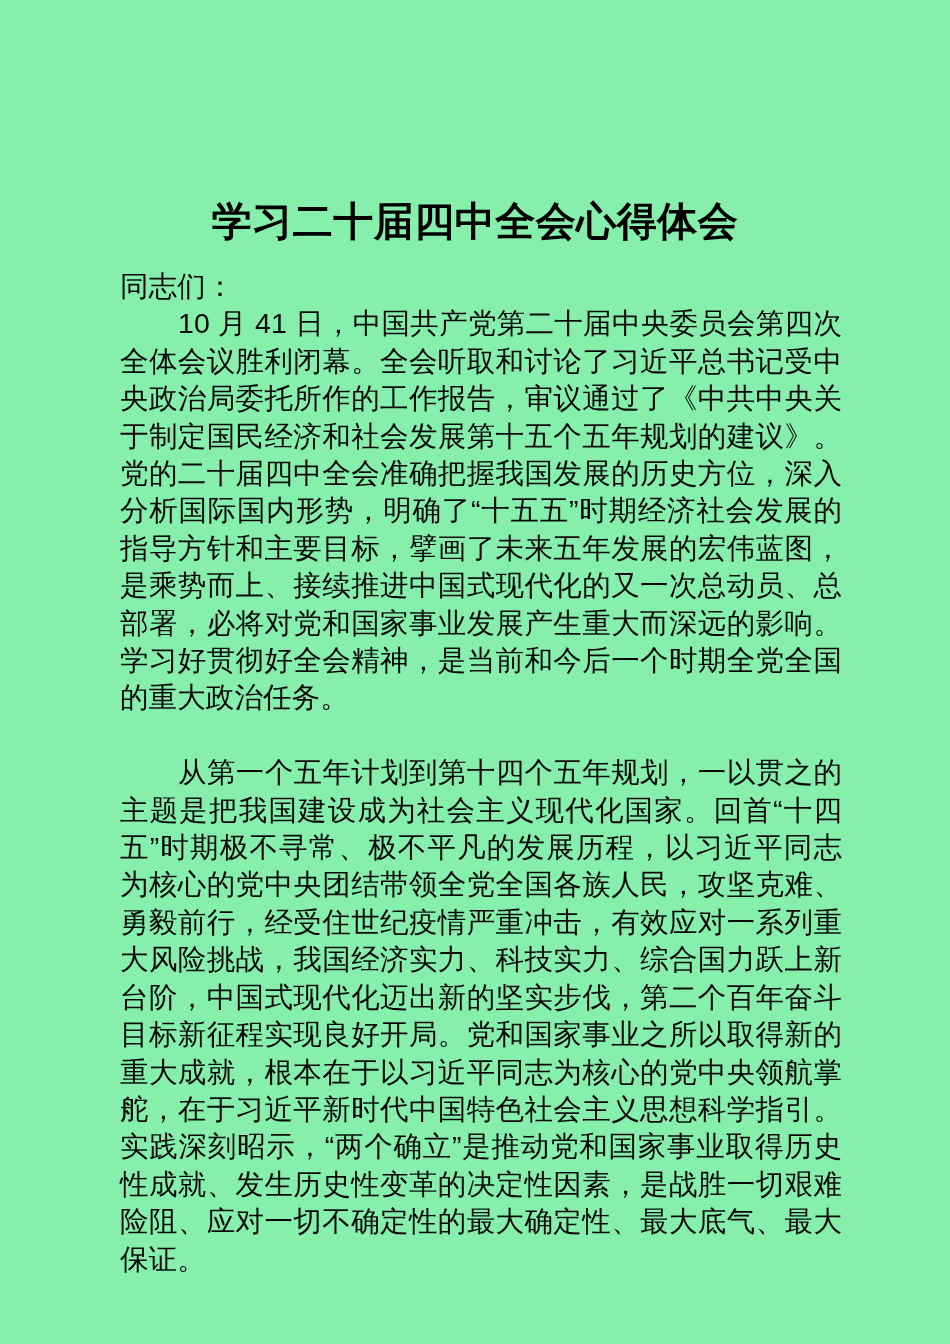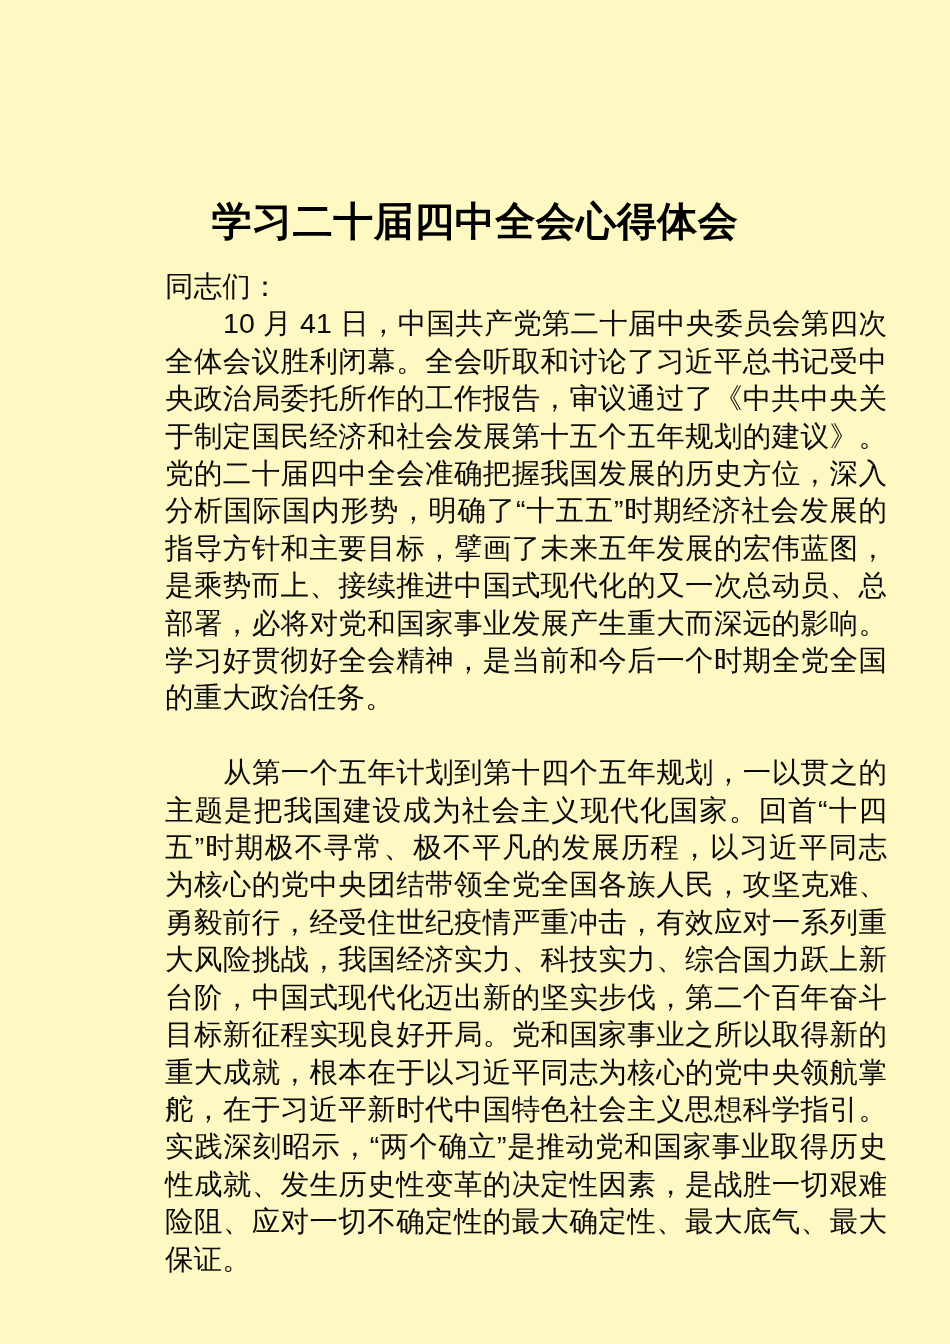--- a/index.html
+++ b/index.html
@@ -4,21 +4,21 @@
 <style>
   html, body {
     margin: 0;
     padding: 0;
     background: #ffffff;
   }
   .page {
     position: relative;
     width: 950px;
     height: 1344px;
-    background: #fef9c3;
+    background: #86efac;
     margin: 0 auto;
     overflow: hidden;
     box-sizing: border-box;
   }
   .doc-title {
     position: absolute;
     left: 0;
     top: 168px;
     width: 950px;
     text-align: center;
@@ -28,21 +28,20 @@
     line-height: 54px;
     color: #000000;
     letter-spacing: 0.5px;
     white-space: nowrap;
   }
   .body-block {
     position: absolute;
     left: 120px;
     top: 268px;
     width: 722px;
-    margin-left: 45px;
   }
   .para {
     font-family: "Liberation Sans", "DejaVu Sans", sans-serif;
     font-size: 28.5px;
     line-height: 37.4px;
     color: #0a0a0a;
     text-align: justify;
     text-justify: inter-character;
     margin: 0;
     letter-spacing: 0.1px;

